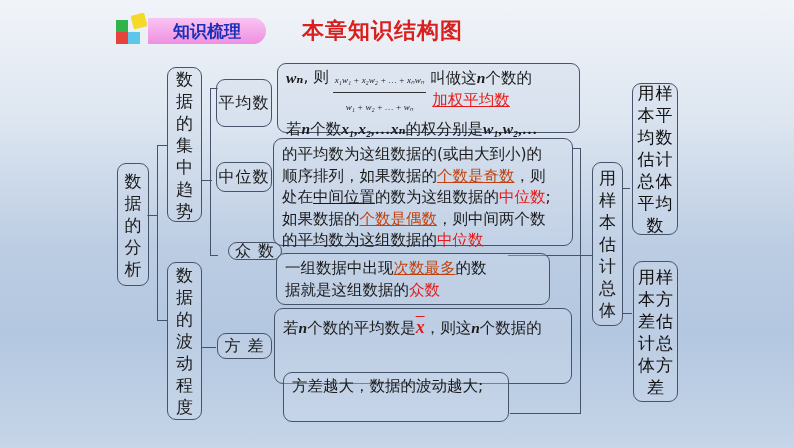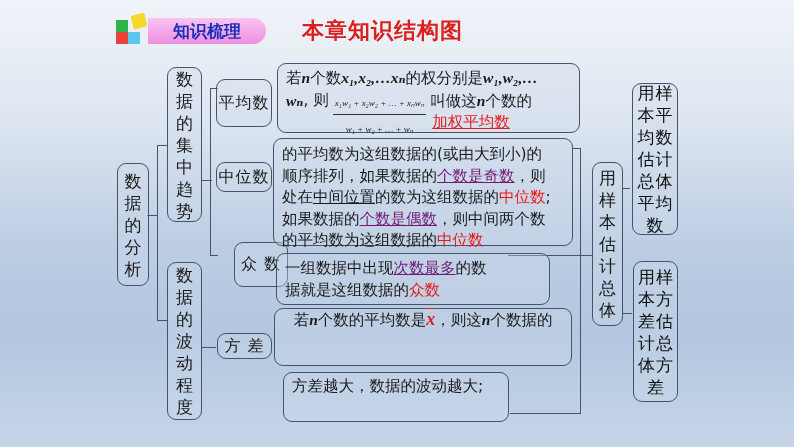--- a/index.html
+++ b/index.html
@@ -19,21 +19,21 @@
     display:flex; flex-direction:column; align-items:center; justify-content:center;
     font-size:17px; line-height:22px; color:#1a1a1a;
   }
   .vtext span { display:block; }
   .label {
     display:flex; align-items:center; justify-content:center;
     font-size:16px; color:#1a1a1a; letter-spacing:1px;
   }
   .line { position:absolute; background:#45546a; }
   .para { font-size:15.5px; line-height:21.5px; color:#1a1a1a; padding:4px 8px; }
-  .blue { color:#701a75; }
+  .blue { color:#c2410c; }
   .red { color:#e51b1b; }
   .u { text-decoration:underline; }
   .it { font-family:"Liberation Serif", "DejaVu Serif", serif; font-style:italic; font-weight:bold; }
   .frac { display:inline-block; vertical-align:middle; text-align:center; font-family:"Liberation Serif", serif; font-style:italic; font-size:9px; margin:0 4px; }
   .frac .num { border-bottom:1px solid #333; padding:0 2px; }
   .two-col { display:grid; grid-template-columns: 18px 18px; grid-auto-rows: 22px; font-size:17px; justify-content:center; align-content:center; }
   .two-col span { text-align:center; }
 </style>
 </head>
 <body>
@@ -90,55 +90,55 @@
     <span>据</span>
     <span>的</span>
     <span>波</span>
     <span>动</span>
     <span>程</span>
     <span>度</span>
 </div>
 
 <div class="box label" style="left:216px;top:79px;width:56px;height:48px;">平均数</div>
 <div class="box label" style="left:216px;top:162px;width:56px;height:30px;">中位数</div>
-<div class="box label" style="left:234px;top:242px;width:54px;height:45px;">众 数</div>
+<div class="box label" style="left:228px;top:242px;width:54px;height:18px;">众 数</div>
 <div class="box label" style="left:217px;top:333px;width:55px;height:26px;">方 差</div>
 
 <div class="box para" style="left:277px;top:63px;width:303px;height:70px;padding-top:3px;">
-  <div>
-    <span>若</span><span class="it">n</span><span>个数</span><span class="it">x₁,x₂,…xₙ</span><span>的权分别是</span><span class="it">w₁,w₂,…</span>
-  </div>
   <div style="display:flex;align-items:flex-start;">
     <span class="it">wₙ</span>
       <span>, 则</span>
     <span class="frac" style="margin-top:3px;">
       <div class="num">x₁w₁ + x₂w₂ + … + xₙwₙ</div>
       <div style="padding-top:4px;">w₁ + w₂ + … + wₙ</div>
     </span>
     <span>
       <span>叫做这</span><span class="it">n</span><span>个数的</span><br>
       <span class="red u" style="margin-left:2px;">加权平均数</span>
     </span>
+  </div>
+  <div>
+    <span>若</span><span class="it">n</span><span>个数</span><span class="it">x₁,x₂,…xₙ</span><span>的权分别是</span><span class="it">w₁,w₂,…</span>
   </div>
 </div>
 
 <div class="box para" style="left:273px;top:138px;width:300px;height:108px;padding-top:5px;">
   <div>的平均数为这组数据的(或由大到小)的</div>
   <div><span>顺序排列，如果数据的</span><span class="blue u">个数是奇数</span><span>，则</span></div>
   <div><span>处在</span><span class="u">中间位置</span><span>的数为这组数据的</span><span class="red">中位数</span><span>;</span></div>
   <div><span>如果数据的</span><span class="blue u">个数是偶数</span><span>，则中间两个数</span></div>
   <div><span>的平均数为这组数据的</span><span class="red">中位数</span></div>
 </div>
 
 <div class="box para" style="left:276px;top:253px;width:274px;height:52px;padding-top:4px;">
   <div><span>一组数据中出现</span><span class="blue u">次数最多</span><span>的数</span></div>
   <div><span>据就是这组数据的</span><span class="red">众数</span></div>
 </div>
 
-<div class="box para" style="left:274px;top:308px;width:298px;height:58px;padding-top:0;text-align:center;">
+<div class="box para" style="left:274px;top:308px;width:298px;height:76px;padding-top:8px;">
   <div><span>若</span><span class="it">n</span><span>个数的平均数是</span><span class="red it" style="text-decoration:overline;font-size:18px;">x</span><span>，则这</span><span class="it">n</span><span>个数据的</span></div>
 </div>
 
 <div class="box para" style="left:283px;top:372px;width:226px;height:50px;padding-top:3px;">
   <div>方差越大，数据的波动越大;</div>
 </div>
 
 <div class="box vtext" style="left:592px;top:162px;width:31px;height:164px;">
   <span>用</span>
     <span>样</span>

